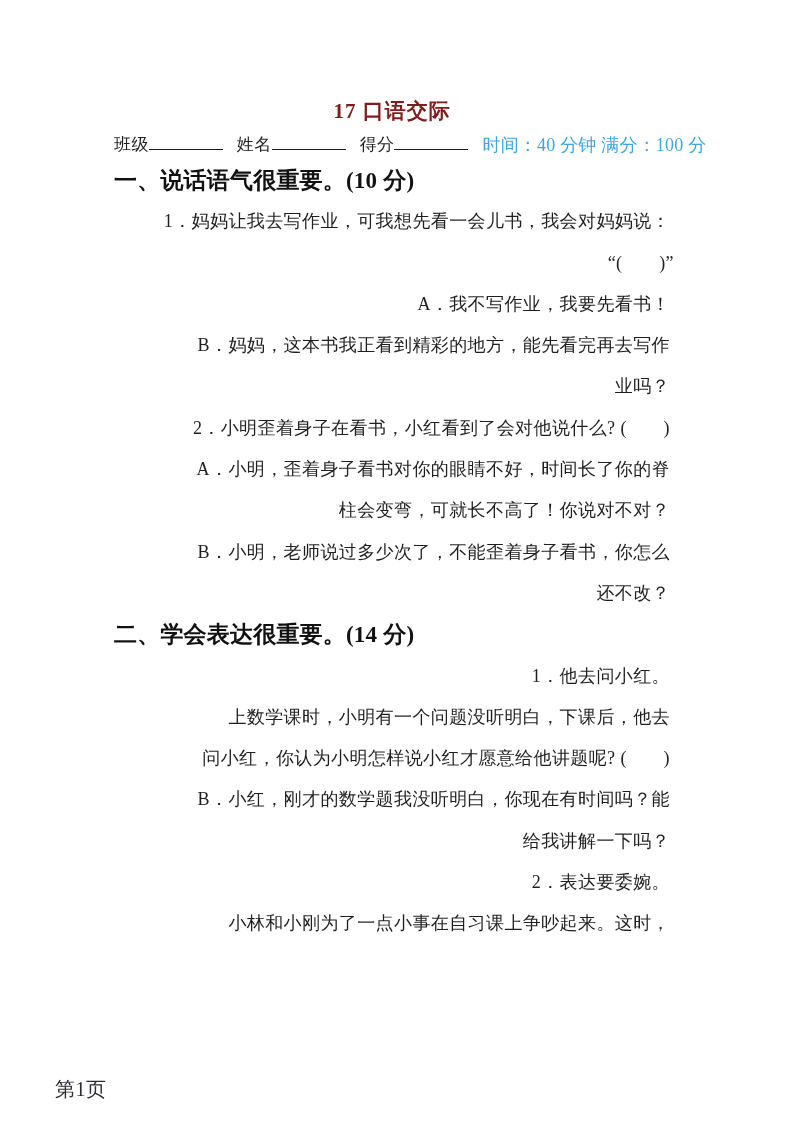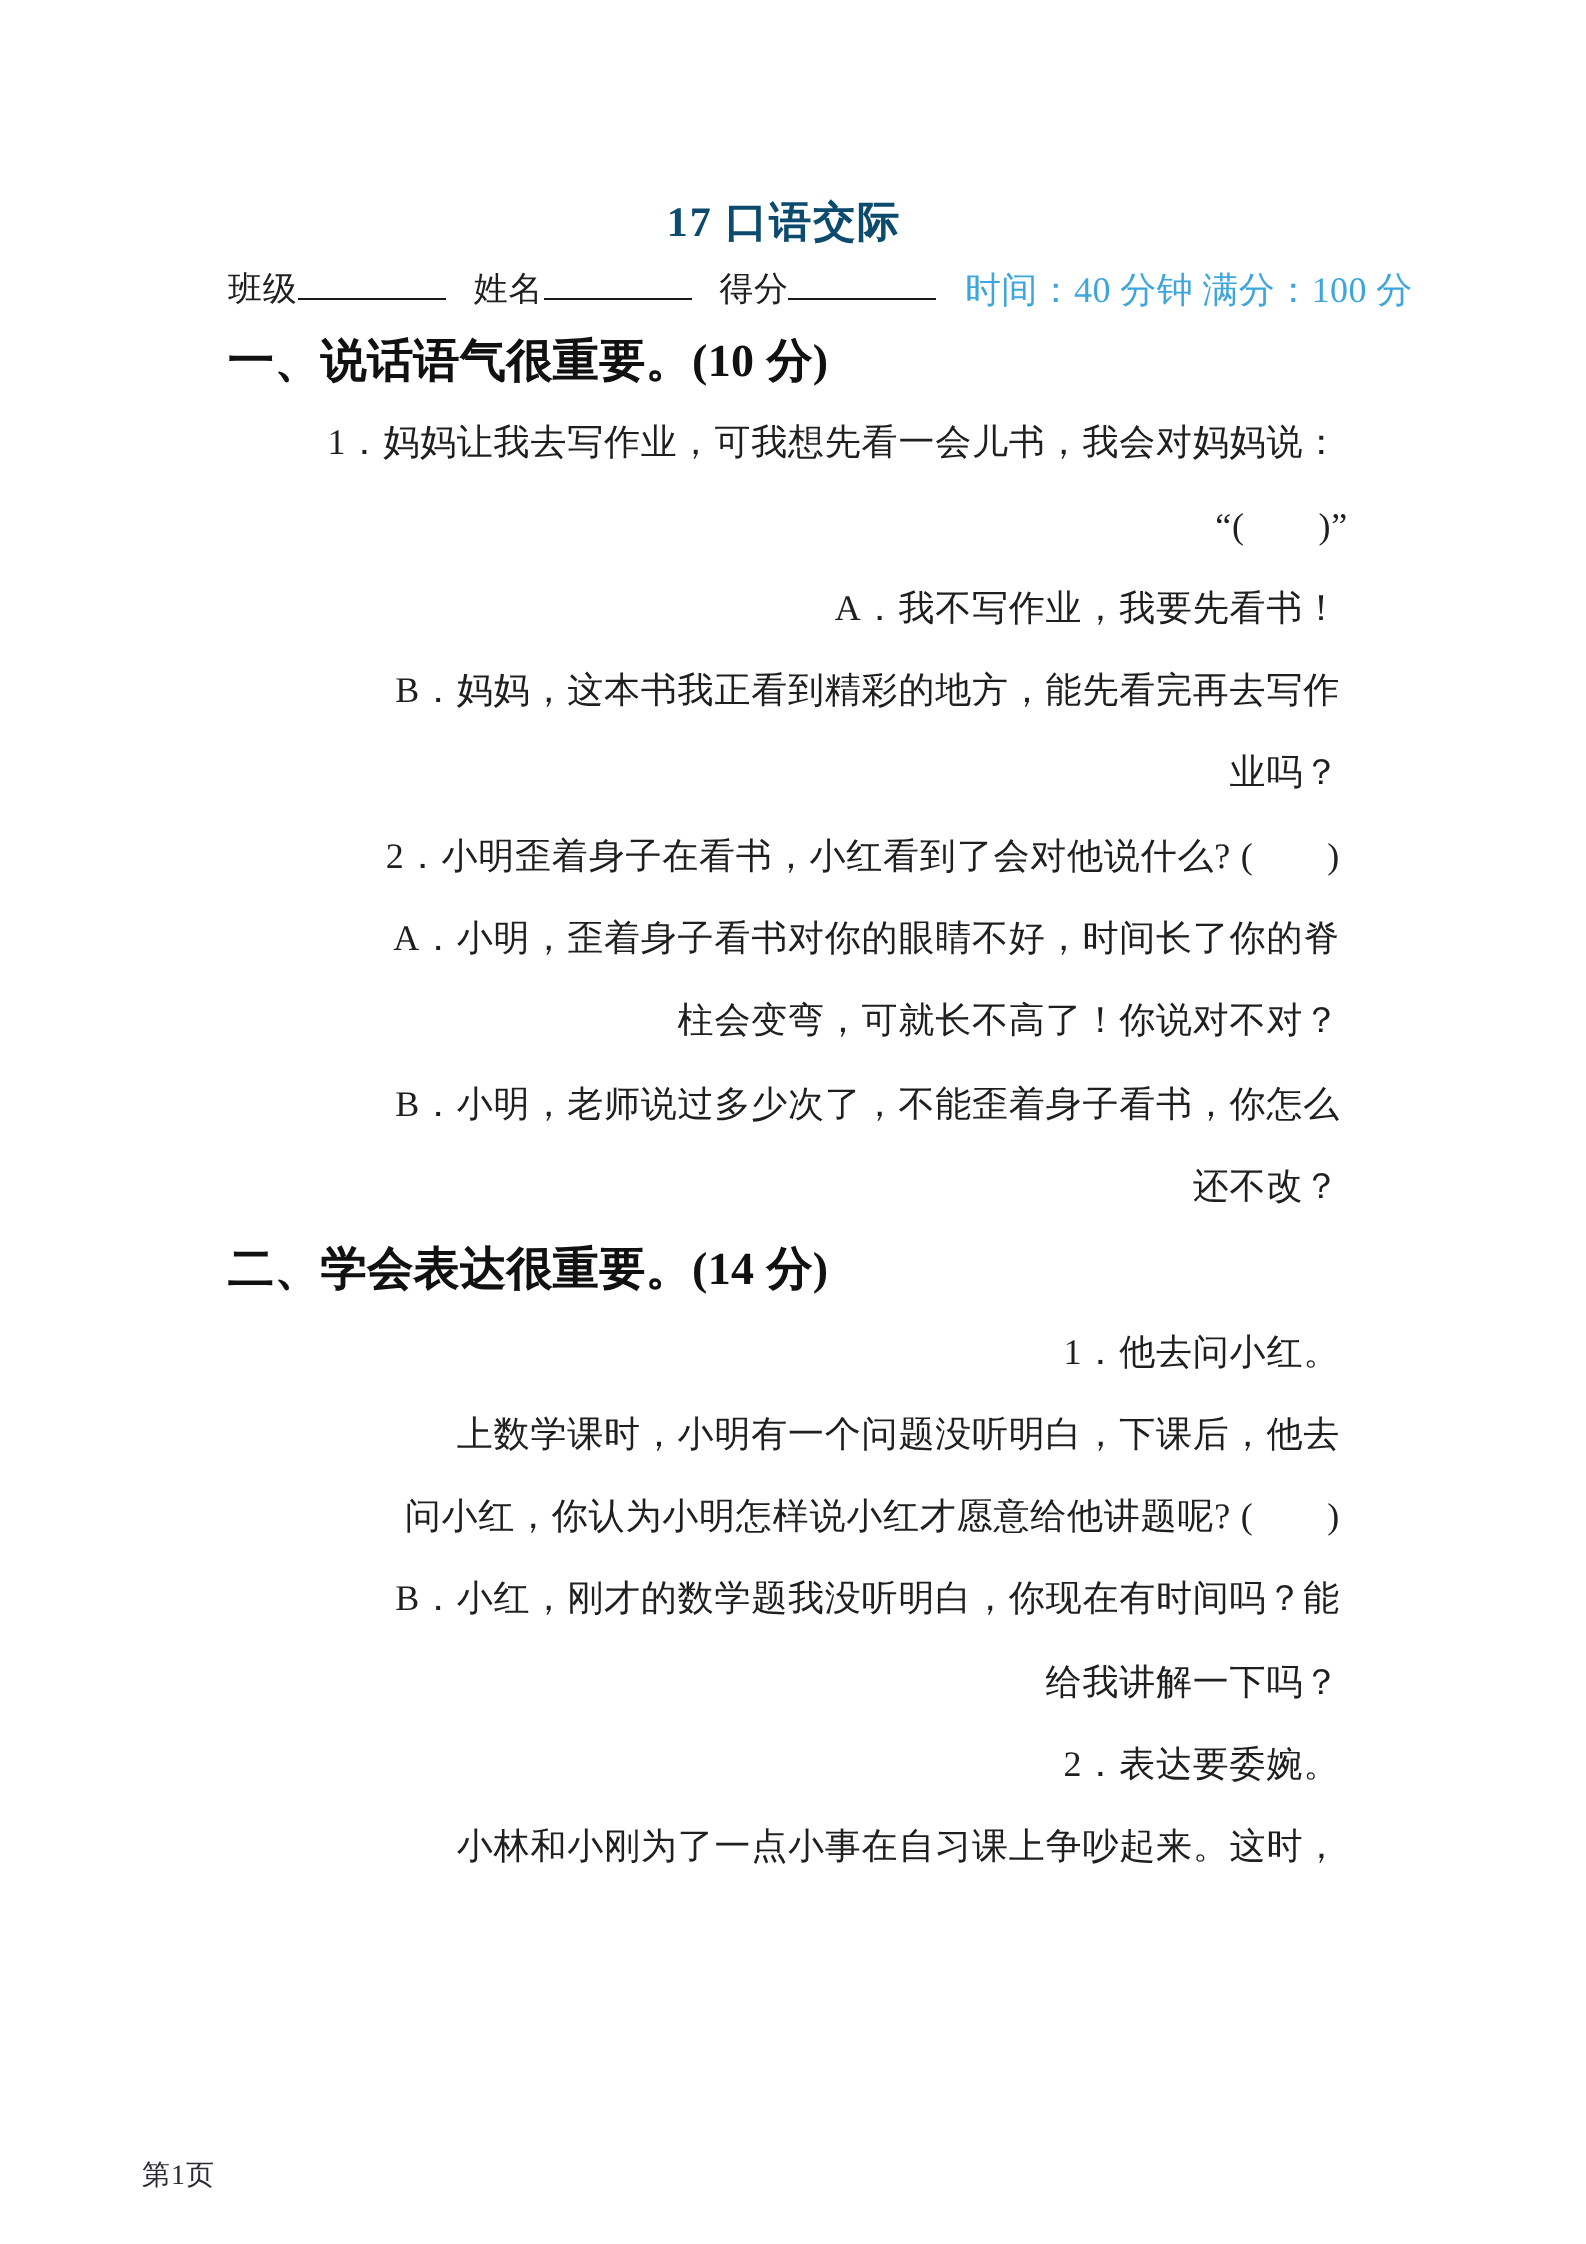--- a/index.html
+++ b/index.html
@@ -17,21 +17,21 @@
     font-size:18px;
     line-height:41.3px;
     letter-spacing:0.4px;
   }
   .title{
     margin:0;
     font-size:21px;
     line-height:30px;
     font-weight:bold;
     text-align:center;
-    color:#0c4a6e;
+    color:#7f1d1d;
     letter-spacing:1px;
   }
   .info-bar{
     display:flex;
     align-items:center;
     margin-top:4px;
     line-height:30px;
     font-size:17px;
   }
   .info-field{white-space:nowrap;}
@@ -68,23 +68,23 @@
   .option{
     padding-left:104px;
     text-indent:-32px;
   }
   .narrative{
     padding-left:42px;
     text-indent:62px;
   }
   .page-footer{
     position:absolute;
-    left:71px;
+    left:55px;
     top:1080px;
-    font-size:14px;
+    font-size:20px;
     line-height:18px;
     color:#2b2b33;
     letter-spacing:0.5px;
   }
 </style>
 </head>
 <body>
 
 <div class="page">
   <div class="content">

